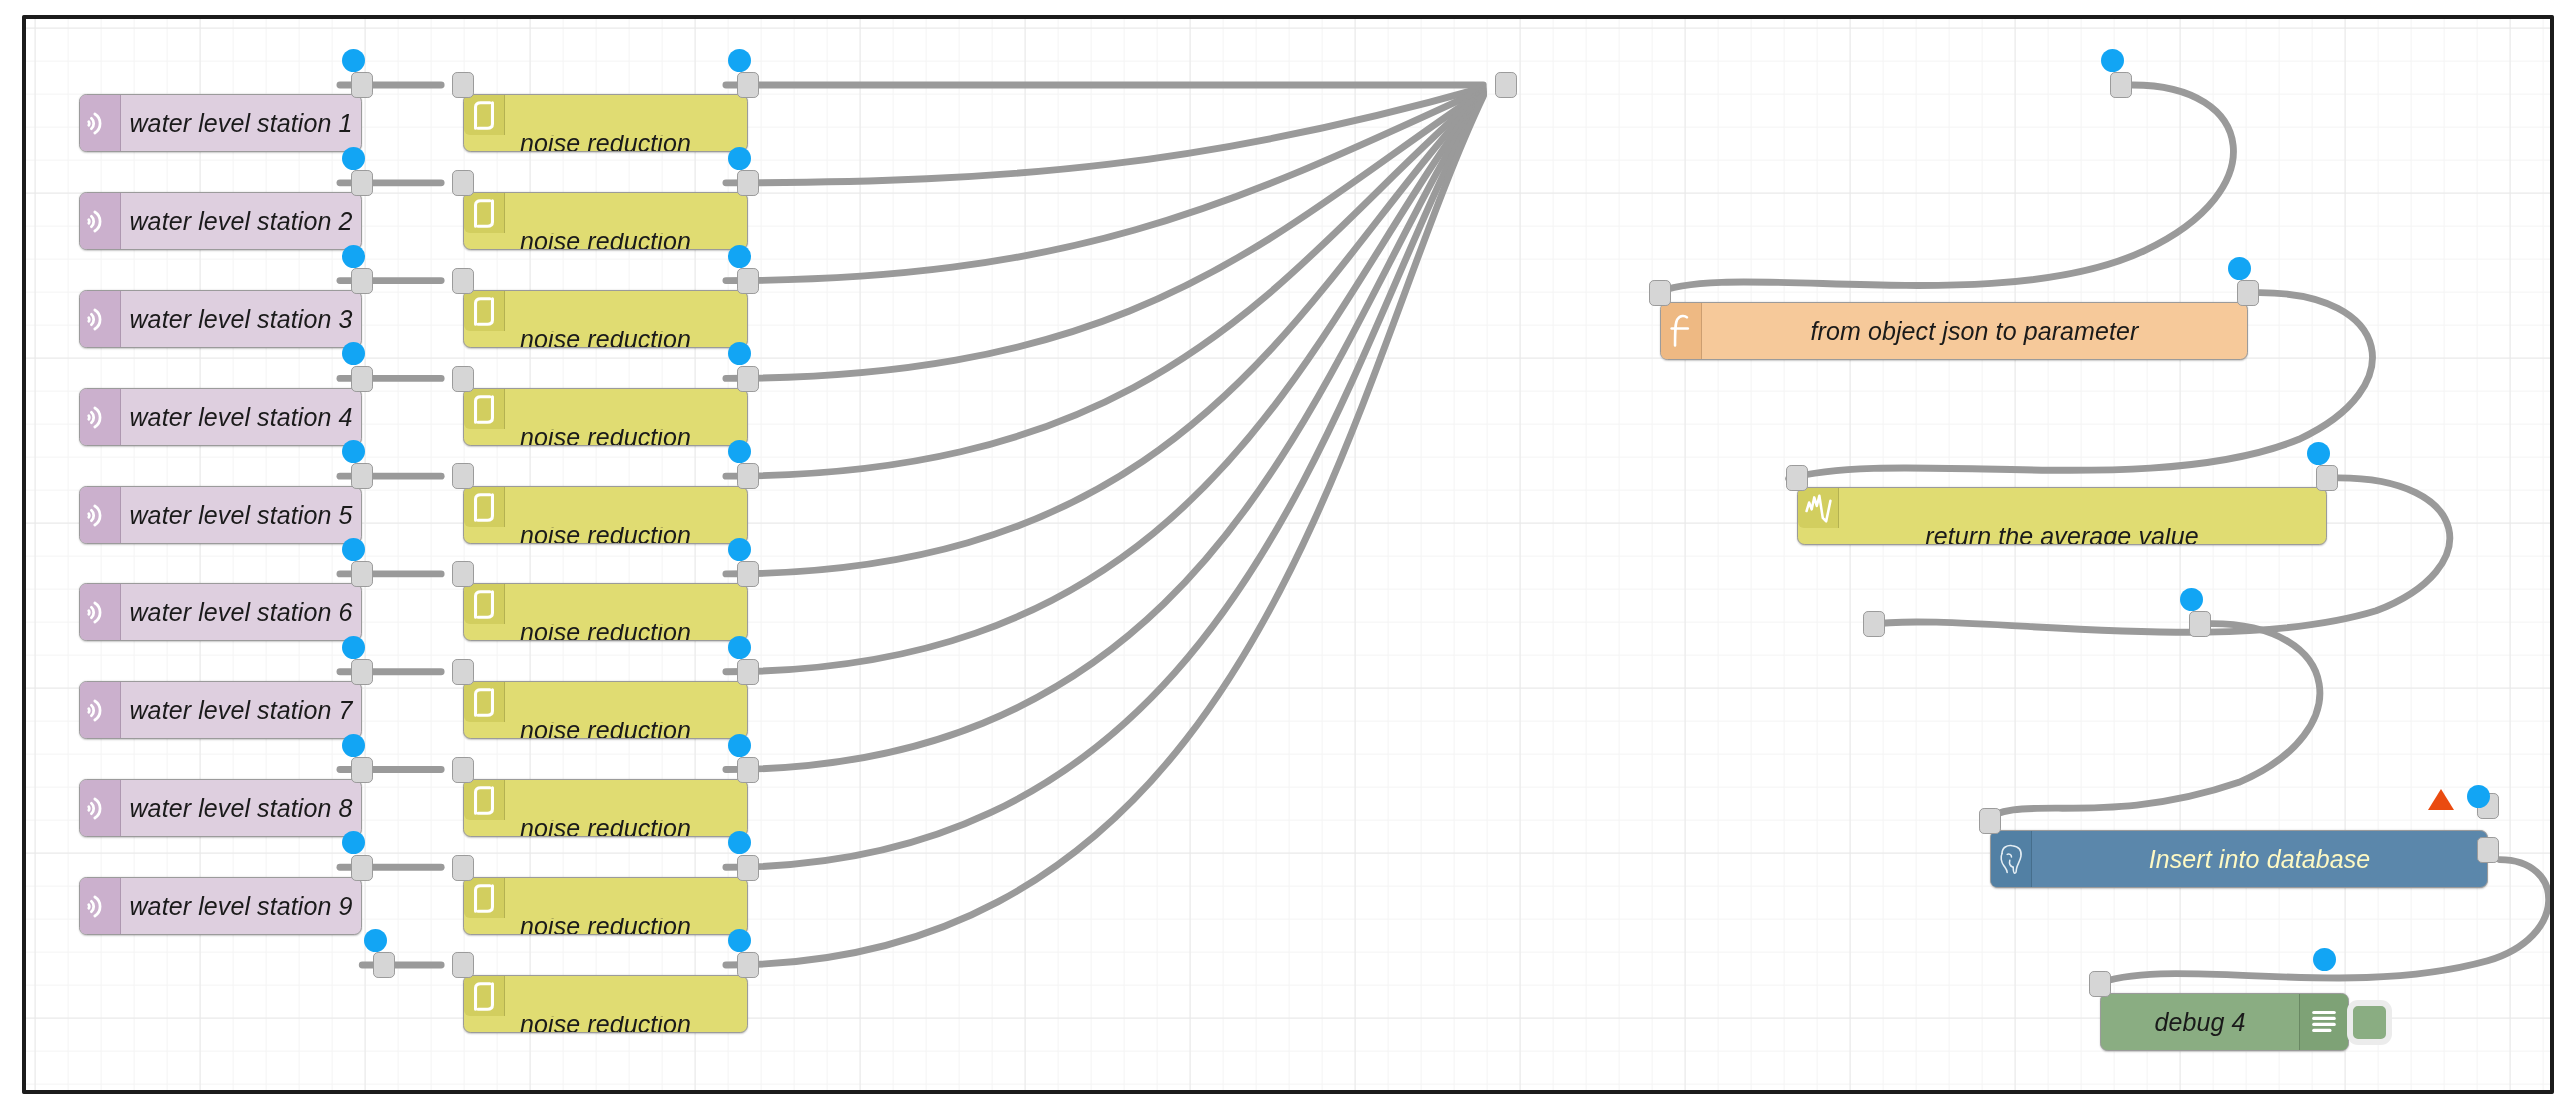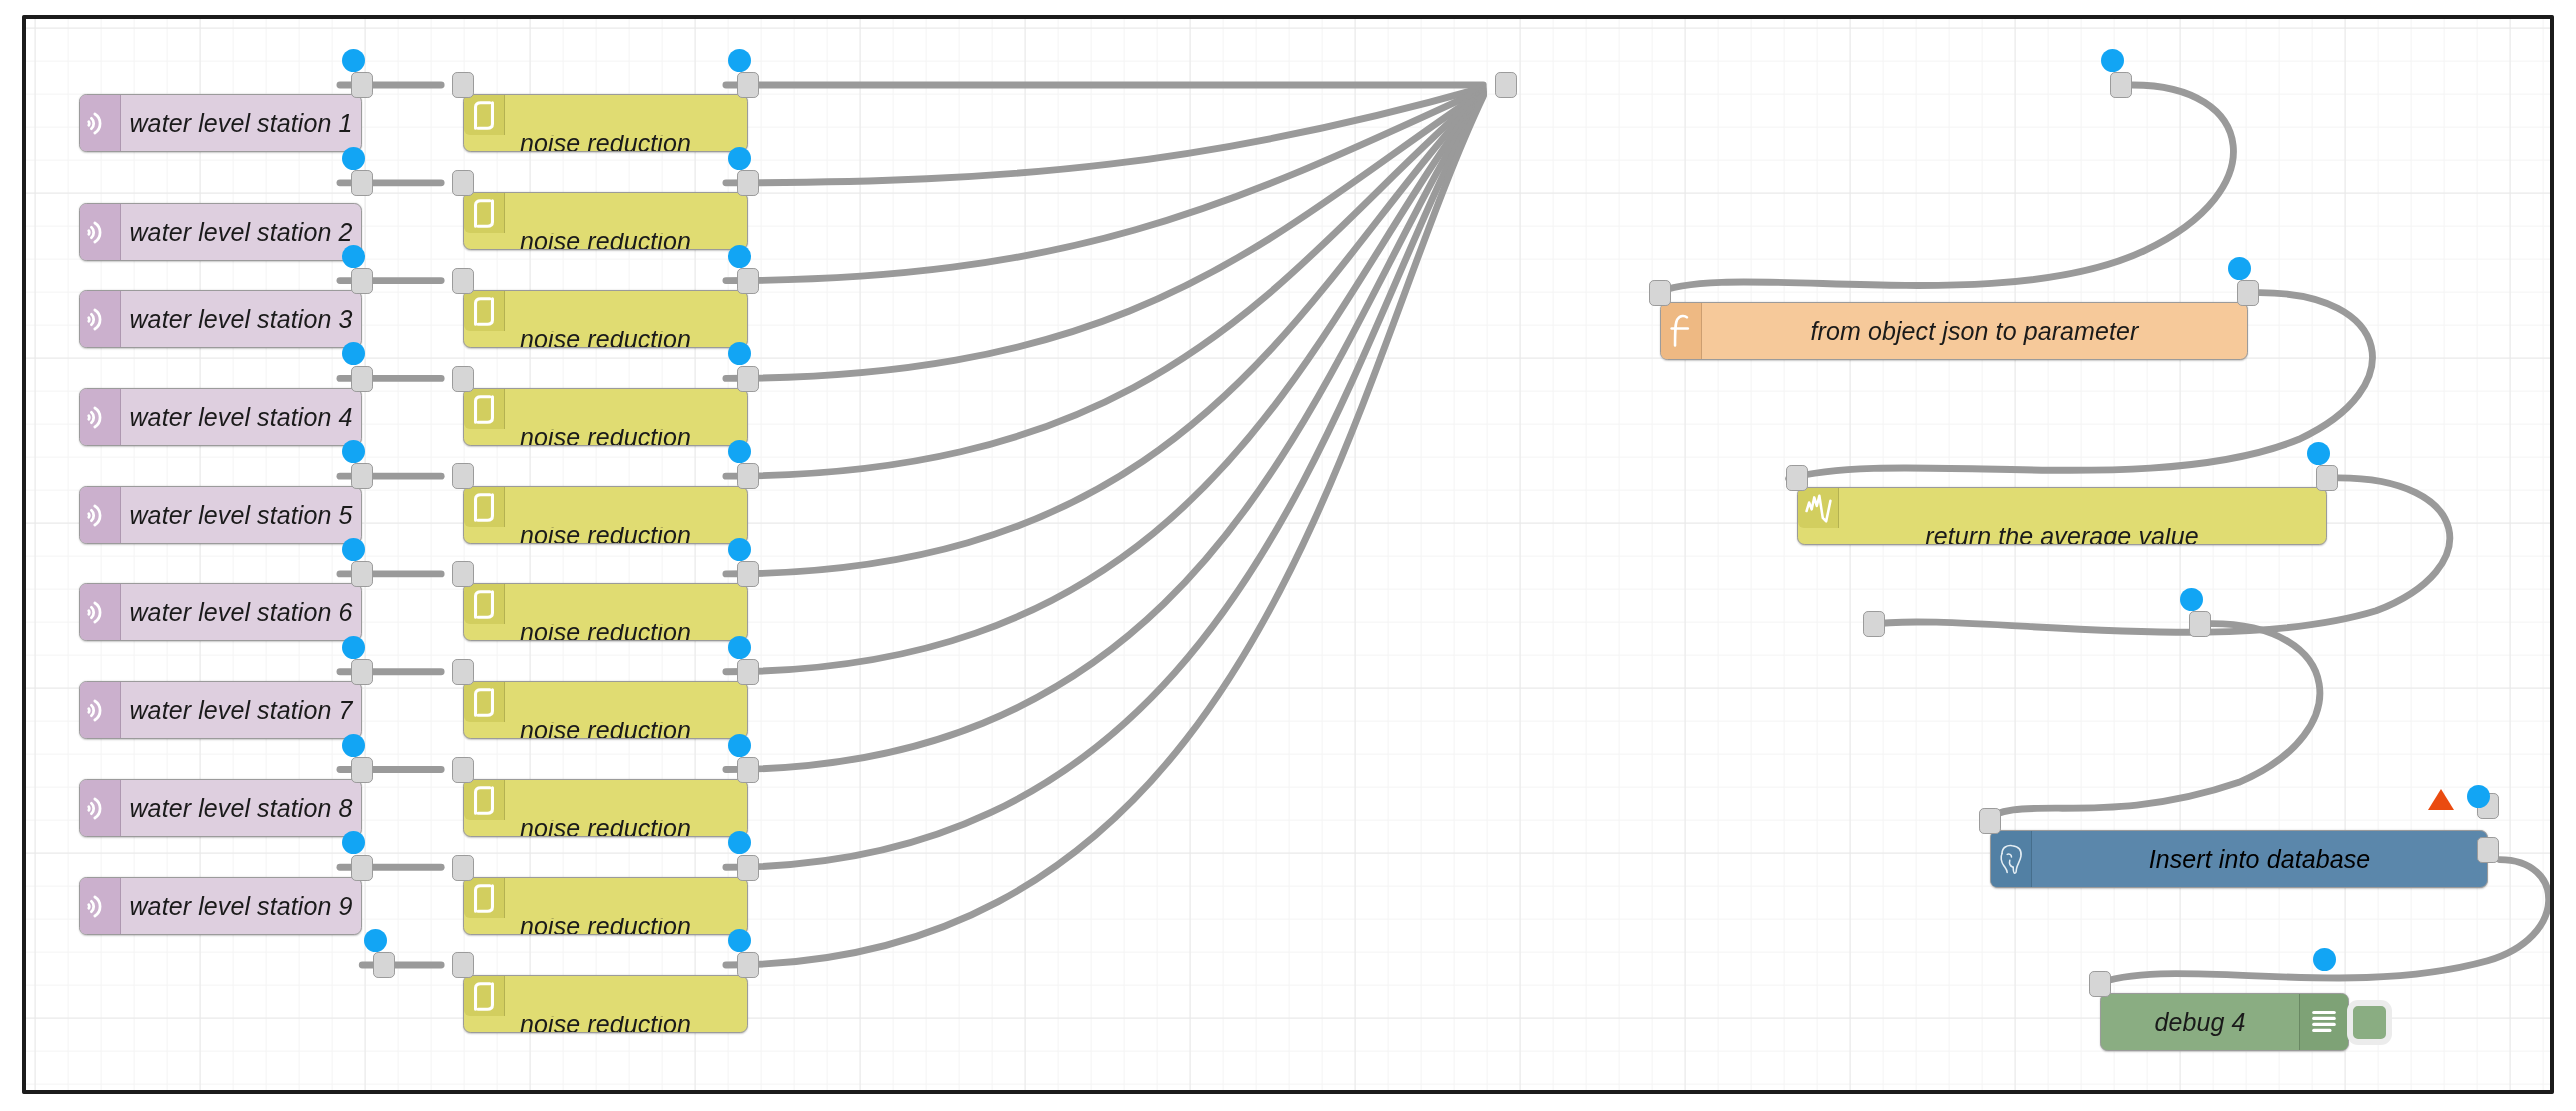--- a/index.html
+++ b/index.html
@@ -53,21 +53,21 @@
   .n-mqtt{background:#decfdf;}
   .n-mqtt .ic{background:#cbb0cd;}
   .n-yellow{background:#e0dc72;flex-direction:column;}
   .n-yellow .ic{background:#d2ce5f;}
   .n-func{background:#f6c99a;}
   .n-func .ic{background:#eeb983;}
   .n-delay{background:#e4ddf4;}
   .n-delay .ic{background:#d8cfee;}
   .n-db{background:#5b87ab;}
   .n-db .ic{background:#5280a4;}
-  .n-db .lbl{color:#000000;}
+  .n-db .lbl{color:#fef9c3;}
   .n-debug{background:#8aad82;}
   .n-debug .tail{
     width:48px;flex:0 0 48px;background:#7ea276;
     border-left:1.2px solid rgba(0,0,0,.16);
     border-radius:0 6px 6px 0;
     display:flex;align-items:center;justify-content:center;
   }
 
   
   .port{
@@ -140,21 +140,21 @@
     <div class="node n-mqtt" style="left:53px;top:75px;width:283px;height:58px">
       <div class="ic">
         <svg class="icon-svg" width="26" height="31" viewBox="0 0 30 36" fill="none" stroke="#ffffff" stroke-width="3.2" stroke-linecap="round">
           <path d="M9 7 A13 13 0 0 1 9 29"></path>
             <path d="M5 12 A8 8 0 0 1 5 24"></path>
             <path d="M2 16 A4 4 0 0 1 2 20"></path>
         </svg>
       </div>
       <div class="lbl">water level station 1</div>
     </div>
-    <div class="node n-mqtt" style="left:53px;top:184px;width:283px;height:58px">
+    <div class="node n-mqtt" style="left:53px;top:173px;width:283px;height:58px">
       <div class="ic">
         <svg class="icon-svg" width="26" height="31" viewBox="0 0 30 36" fill="none" stroke="#ffffff" stroke-width="3.2" stroke-linecap="round">
           <path d="M9 7 A13 13 0 0 1 9 29"></path>
             <path d="M5 12 A8 8 0 0 1 5 24"></path>
             <path d="M2 16 A4 4 0 0 1 2 20"></path>
         </svg>
       </div>
       <div class="lbl">water level station 2</div>
     </div>
     <div class="node n-mqtt" style="left:53px;top:271px;width:283px;height:58px">

